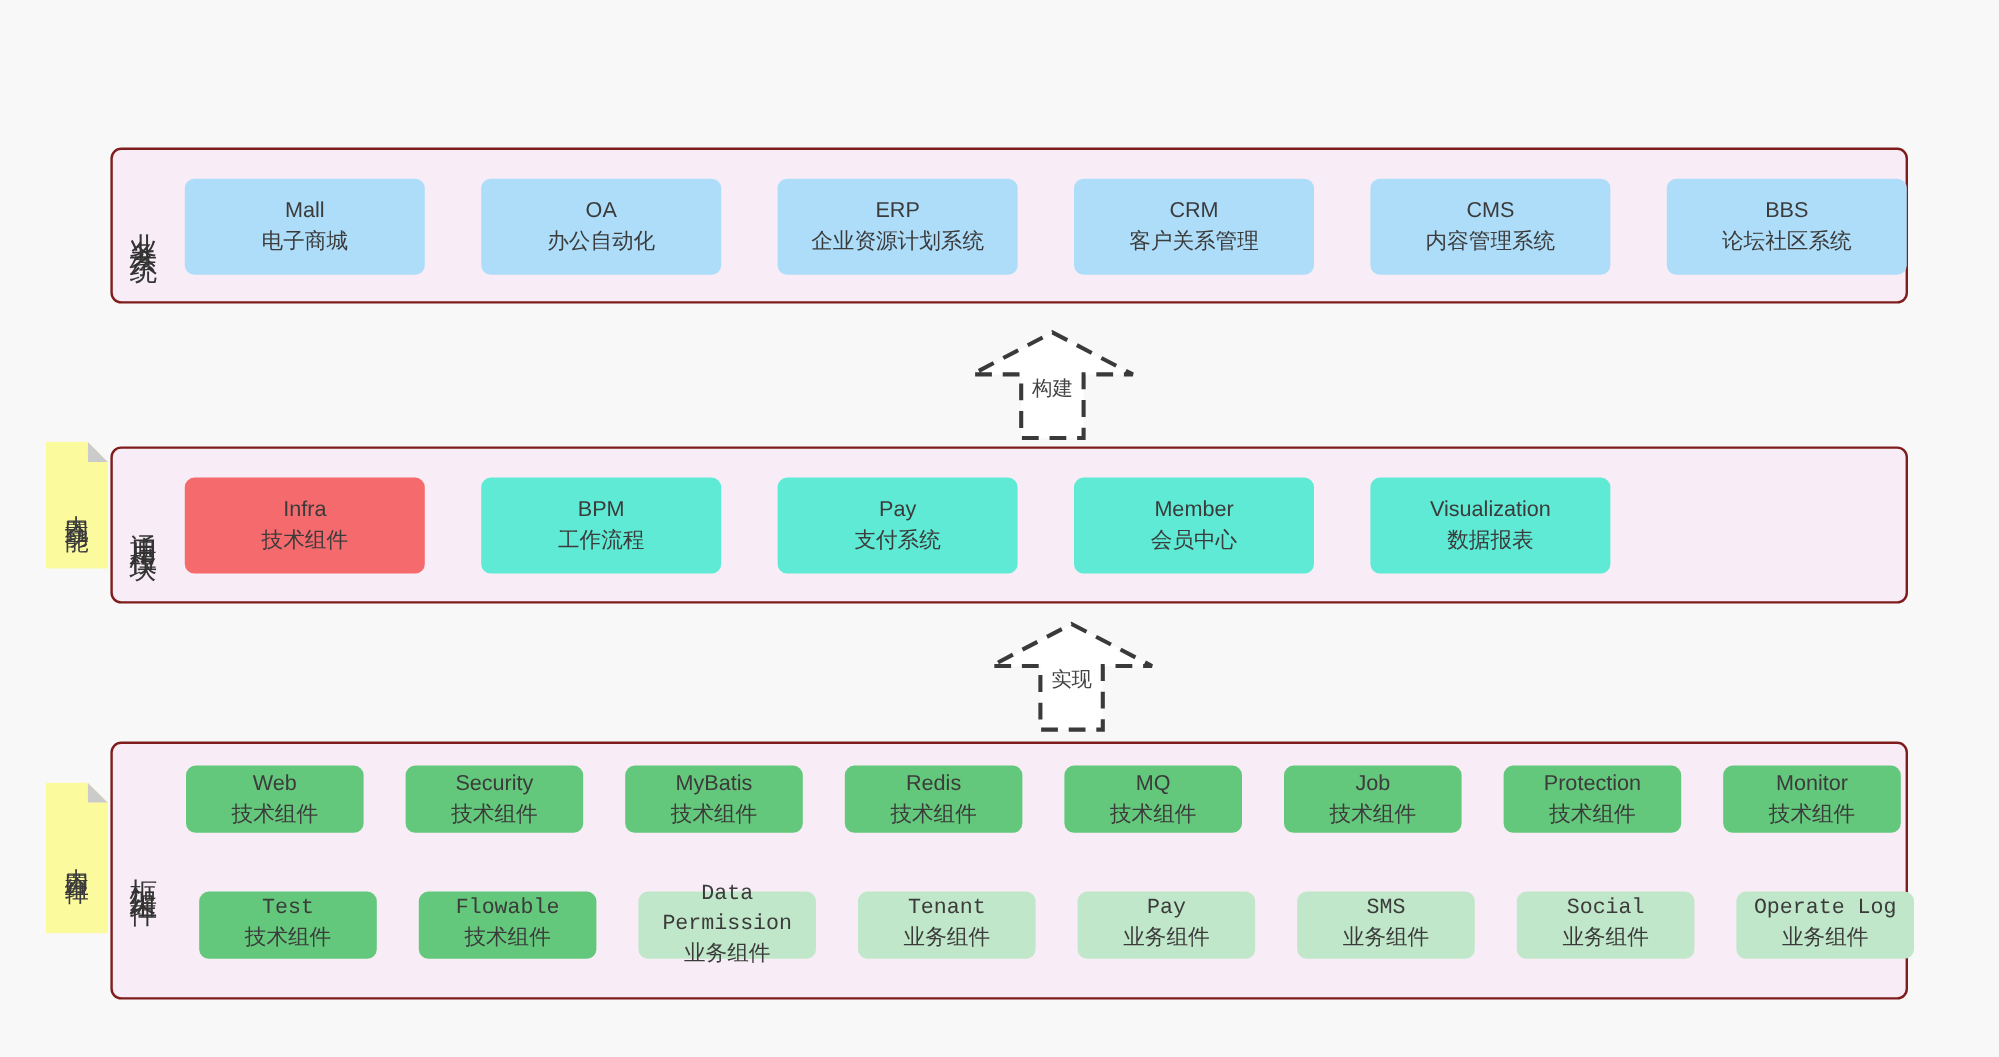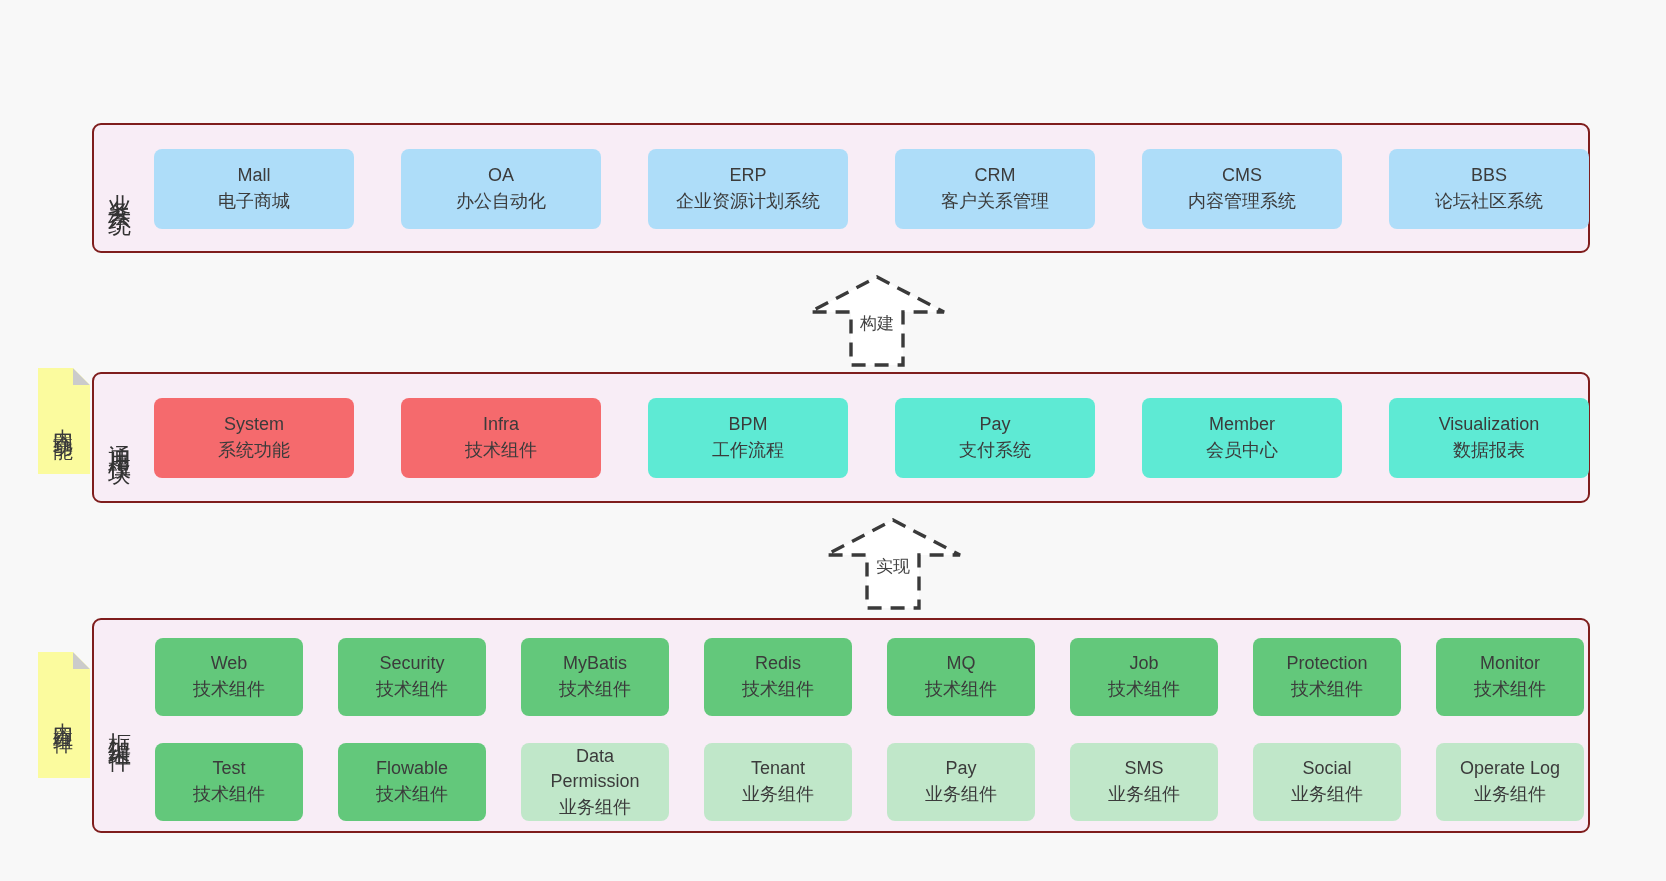--- a/index.html
+++ b/index.html
@@ -21,29 +21,29 @@
   .band-label {
     position: absolute; left: 11px; top: 50%; transform: translateY(-50%);
     writing-mode: vertical-rl; text-orientation: upright;
     font-size: 23px; letter-spacing: 6px; color: #333; white-space: nowrap;
   }
 
   .row { position: absolute; display: flex; }
   #band1 .row { left: 60px; top: 24px; gap: 47px; }
   #band2 .row { left: 60px; top: 24px; gap: 47px; }
   #band3 .row1 { left: 61px; top: 18px; gap: 35px; }
-  #band3 .row2 { left: 61px; top: 123px; gap: 35px; }
+  #band3 .row2 { left: 72px; top: 123px; gap: 35px; font-family: Liberation Mono, monospace; }
 
   .box {
     display: flex; flex-direction: column; align-items: center; justify-content: center;
     text-align: center; border-radius: 8px; font-size: 18px; line-height: 1.42;
     color: #3b3b3b;
   }
   .b-lg { width: 200px; height: 80px; padding: 0 10px; }
-  .b-sm { width: 148px; height: 78px; padding: 0 12px; }
+  .b-sm { width: 148px; height: 56px; padding: 0 12px; }
   .blue  { background: #aeddf9; }
   .red   { background: #f56a6d; }
   .pink  { background: #5eead4; }
   .green { background: #63c87b; }
   .lightgreen { background: #c0e7c9; }
 
   .note {
     position: absolute; width: 52px; background: #fbfb9e;
     display: flex; align-items: center; justify-content: center;
     clip-path: polygon(0 0, calc(100% - 17px) 0, 100% 17px, 100% 100%, 0 100%);
@@ -117,24 +117,20 @@
 
   <div class="note" id="note1">
     <span class="note-fold"></span>
     <span class="note-text">内置功能</span>
   </div>
 
   <section class="band" id="band2">
     <div class="band-label">通用模块</div>
     <div class="row">
       <div class="box b-lg red">
-        <span>System</span>
-        <span>系统功能</span>
-      </div>
-      <div class="box b-lg red">
         <span>Infra</span>
         <span>技术组件</span>
       </div>
       <div class="box b-lg pink">
         <span>BPM</span>
         <span>工作流程</span>
       </div>
       <div class="box b-lg pink">
         <span>Pay</span>
         <span>支付系统</span>

